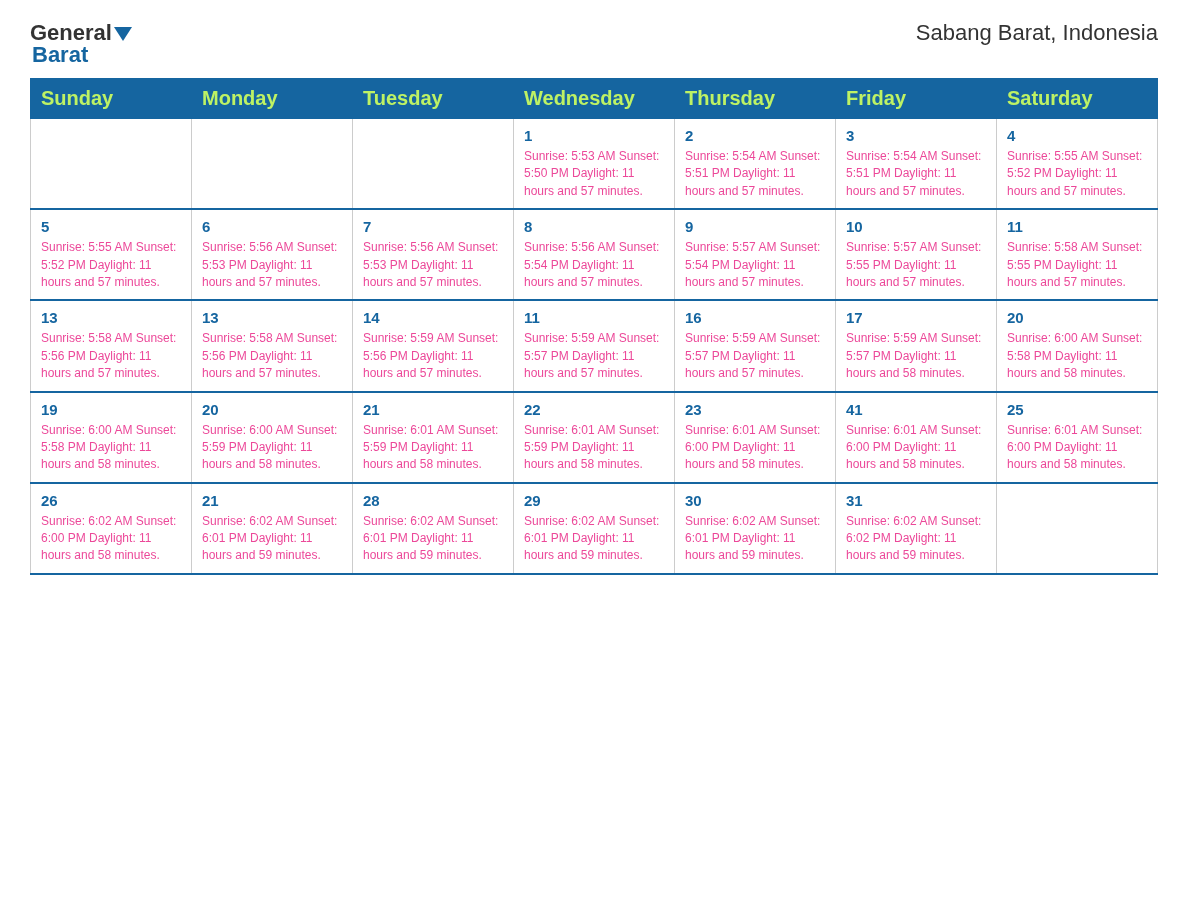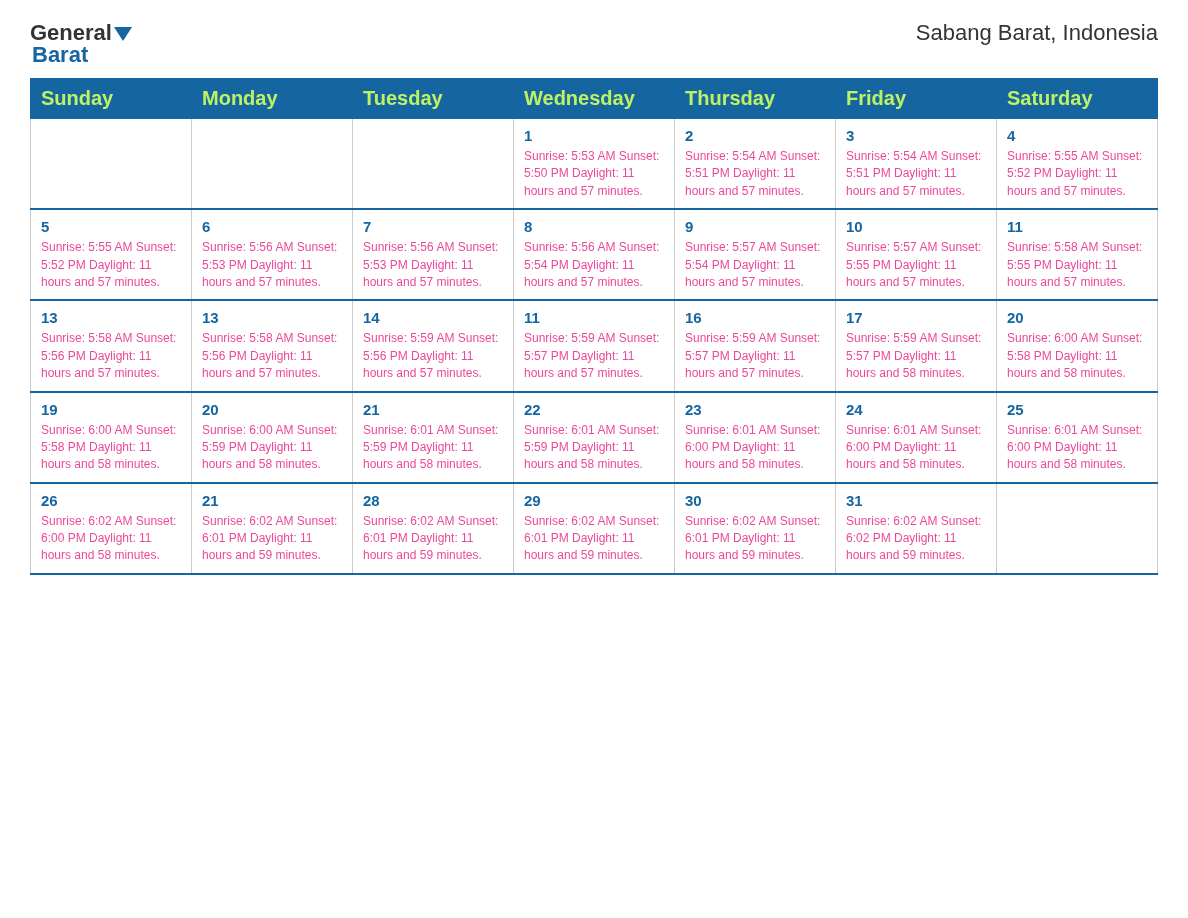--- a/index.html
+++ b/index.html
@@ -262,21 +262,21 @@
 Sunset: 5:59 PM
 Daylight: 11 hours and 58 minutes.</div>
         </td>
         <td>
           <span class="day-num">23</span>
           <div class="day-info">Sunrise: 6:01 AM
 Sunset: 6:00 PM
 Daylight: 11 hours and 58 minutes.</div>
         </td>
         <td>
-          <span class="day-num">24</span>
+          <span class="day-num">41</span>
           <div class="day-info">Sunrise: 6:01 AM
 Sunset: 6:00 PM
 Daylight: 11 hours and 58 minutes.</div>
         </td>
         <td>
           <span class="day-num">25</span>
           <div class="day-info">Sunrise: 6:01 AM
 Sunset: 6:00 PM
 Daylight: 11 hours and 58 minutes.</div>
         </td>

